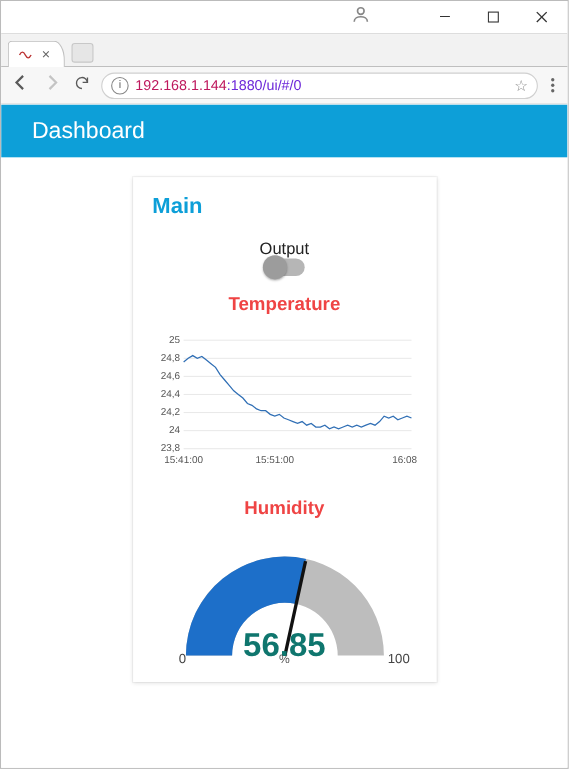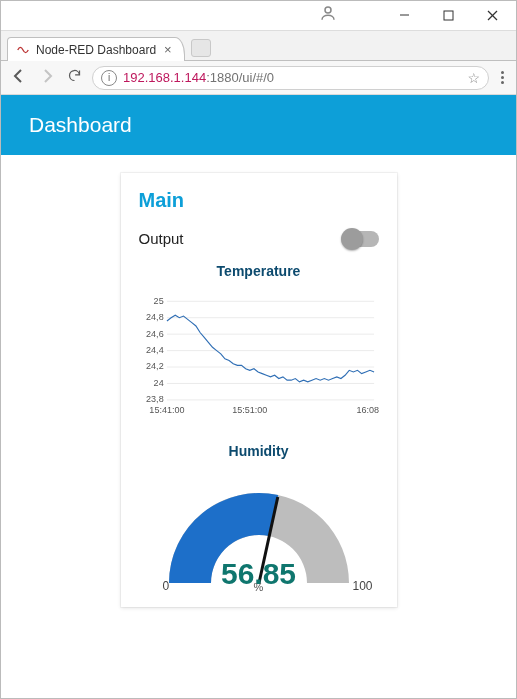--- a/index.html
+++ b/index.html
@@ -18,39 +18,39 @@
   .tab .close { font-size: 13px; color: #666; padding: 0 2px; }
   .newtab { width: 20px; height: 18px; margin-left: 6px; background: #e6e6e6; border: 1px solid #c8c8c8; border-radius: 3px; position: relative; top: -3px; }
 
   
   .addrbar { height: 34px; background: #f7f7f7; display: flex; align-items: center; gap: 8px; padding: 0 8px; border-bottom: 1px solid #d9d9d9; }
   .addrbar .nav { color: #6b6b6b; font-size: 16px; padding: 2px; }
   .addrbar .nav.disabled { color: #bbb; }
   .urlfield { flex: 1; height: 24px; border: 1px solid #d0d0d0; border-radius: 14px; background: #fff; display: flex; align-items: center; padding: 0 8px; font-size: 13px; color: #222; }
   .urlfield .info { width: 16px; height: 16px; border: 1px solid #888; border-radius: 50%; display: flex; align-items:center; justify-content:center; font-size: 10px; color: #666; margin-right: 6px; }
   .urlfield .host { color: #be185d; }
-  .urlfield .path { color: #737373; }
+  .urlfield .path { color: #6d28d9; }
   .urlfield .star { margin-left: auto; color: #888; font-size: 14px; }
   .menu3 { color: #666; padding: 0 4px; letter-spacing: 0; line-height: 4px; }
   .menu3 div { width:3px; height:3px; background:#666; border-radius:50%; margin:2px 0;}
 
   
   .page { background: #fff; height: calc(699px - 30px - 30px - 34px); overflow: hidden; }
-  .appbar { background: #0d9fd8; color: #fff; height: 60px; display: flex; align-items: center; padding: 0 28px; font-size: 21px; font-weight: 400; }
+  .appbar { background: #0d9fd8; color: #fff; height: 48px; display: flex; align-items: center; padding: 0 28px; font-size: 21px; font-weight: 400; }
 
   .card-wrap { display:flex; justify-content:center; padding: 18px 0 0 0;}
   .card { width: 276px; background: #fff; box-shadow: 0 1px 4px rgba(0,0,0,0.12), 0 0 0 1px rgba(0,0,0,0.04); padding: 12px 18px 16px 18px; }
   .card h3 { color: #0d9fd8; font-size: 20px; font-weight: 600; margin: 4px 0 14px 0; }
 
-  .row { display: flex; align-items: center; justify-content: space-between; padding: 4px 0 10px 0; }
+  .row { display: flex; align-items: center; justify-content: space-between; padding: 4px 0 10px 0; flex-direction: column; }
   .row-label { font-size: 15px; color: #222; }
   .switch { width: 36px; height: 16px; background: #b6b6b6; border-radius: 10px; position: relative; }
   .switch .knob { position: absolute; left: -2px; top: -3px; width: 22px; height: 22px; background: #9c9c9c; border-radius: 50%; box-shadow: 0 1px 2px rgba(0,0,0,0.3); }
 
-  .chart-title { text-align: center; font-weight: 700; font-size: 14px; margin: 6px 0 4px 0; color: #0c4a6e; }
+  .chart-title { text-align: center; font-weight: 700; font-size: 17px; margin: 6px 0 4px 0; color: #ef4444; }
   .chart { width: 100%; }
   .chart text { font-size: 11px; fill: #555; font-family: inherit; }
   .chart .grid { stroke: #e6e6e6; stroke-width: 1; }
   .chart .dataline { stroke: #306fb5; stroke-width: 1.4; fill: none; }
   .xticks text { text-anchor: middle; }
   .yticks text { text-anchor: end; }
 
   .gauge-wrap { display: flex; flex-direction: column; align-items: center; margin-top: 4px; }
   .gauge-val { font-size: 30px; font-weight: 800; color: #0f766e; position: absolute; text-align: right; }
   .gauge-holder { position: relative; width: 240px; height: 128px; display:flex; align-items:flex-end; justify-content:center;}
@@ -85,21 +85,20 @@
         <line x1="10" y1="1" x2="1" y2="10" stroke="#333" stroke-width="1.2"></line>
       </svg>
     </div>
 </div>
 
 <div class="tabstrip">
   <div class="tab">
     <svg class="favicon" viewBox="0 0 16 16">
         <path d="M2 8 Q5 2 8 8 Q11 14 14 8" stroke="#b33" stroke-width="1.5" fill="none"></path>
       </svg>
-    <span>Node-RED Dashboard</span>
     <span class="close">×</span>
   </div>
   <div class="newtab"></div>
 </div>
 
 <div class="addrbar">
   <span class="nav">
     <svg width="16" height="16" viewBox="0 0 16 16">
         <path d="M10 2 L4 8 L10 14" fill="none" stroke="#5a5a5a" stroke-width="2"></path>
       </svg>

